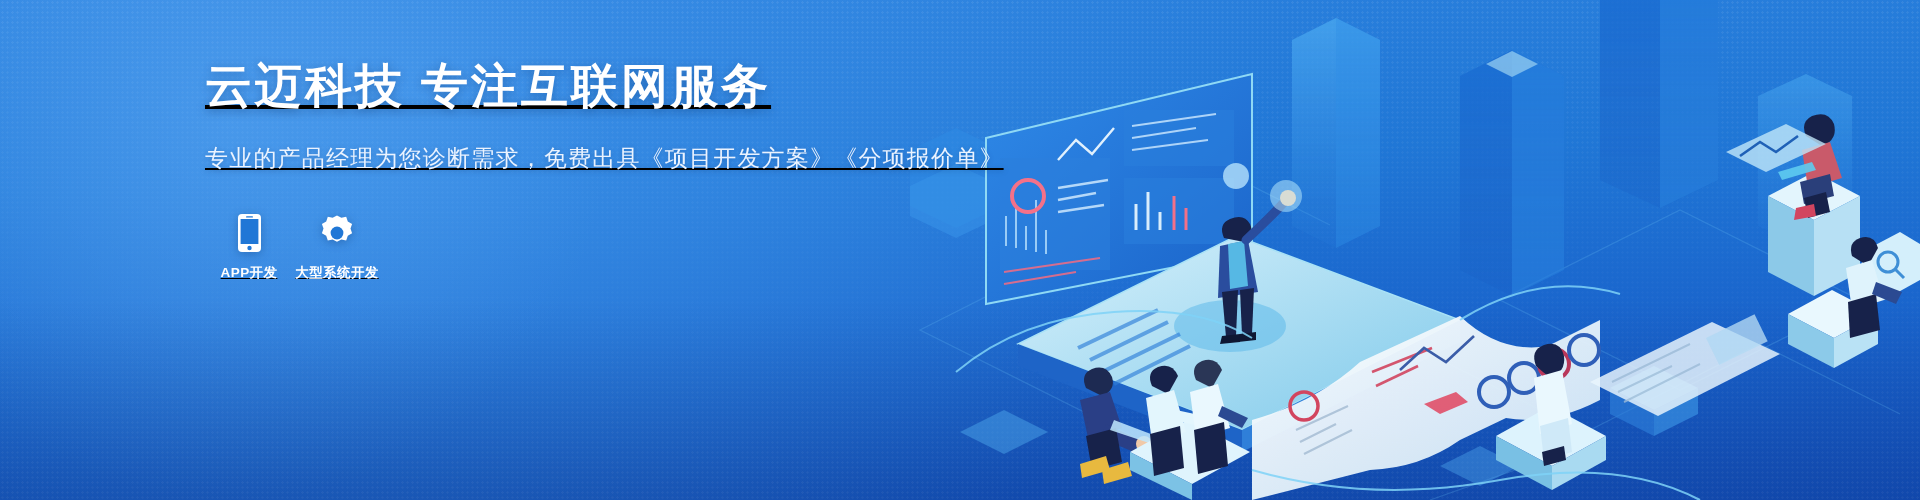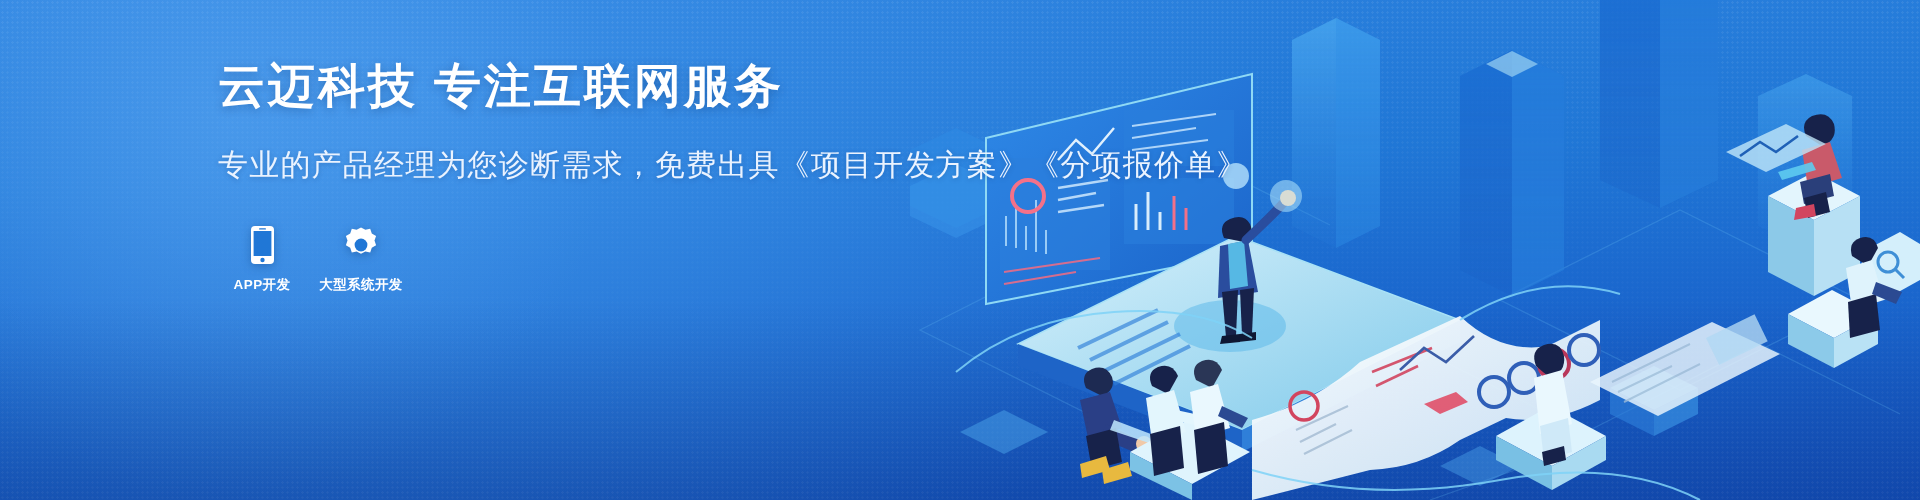--- a/index.html
+++ b/index.html
@@ -28,33 +28,33 @@
     position:absolute; left:-220px; top:-260px; width:900px; height:760px;
     background:radial-gradient(circle at 50% 50%, rgba(120,190,255,.28), rgba(120,190,255,0) 65%);
     pointer-events:none;
   }
   .vignette{
     position:absolute; inset:0; pointer-events:none;
     background:linear-gradient(180deg,rgba(10,50,120,0) 60%,rgba(10,50,120,.28) 100%);
   }
 
   
-  .copy{ position:absolute; left:218px; top:58px; width:900px; z-index:6; }
+  .copy{ position:absolute; left:205px; top:58px; width:900px; z-index:6;text-decoration:underline; }
   .headline{
     color:#fff; font-size:47px; font-weight:700; letter-spacing:3px;
     line-height:1.18; text-shadow:0 2px 10px rgba(4,40,96,.30); white-space:nowrap;
   }
   .sub{ margin-top:26px; }
   .sub-line{
-    color:#eaf3ff; font-size:30px; line-height:1.72; letter-spacing:1.2px;
+    color:#eaf3ff; font-size:23px; line-height:1.72; letter-spacing:1.2px;
     white-space:nowrap; text-shadow:0 1px 5px rgba(4,40,96,.25);
   }
 
   
-  .feature-row{ display:flex; align-items:flex-start; gap:11px; margin-top:34px; }
+  .feature-row{ display:flex; align-items:flex-start; gap:0; margin-top:34px; }
   .feature{
     width:88px; display:flex; flex-direction:column; align-items:center; gap:11px;
     cursor:pointer;
   }
   .feature .ico{ height:40px; display:flex; align-items:center; justify-content:center; }
   .feature .ico svg{ display:block; filter:drop-shadow(0 2px 5px rgba(4,40,96,.30)); }
   .feature .cap{
     color:#fff; font-size:13.5px; font-weight:700; letter-spacing:.4px; white-space:nowrap;
   }
 

